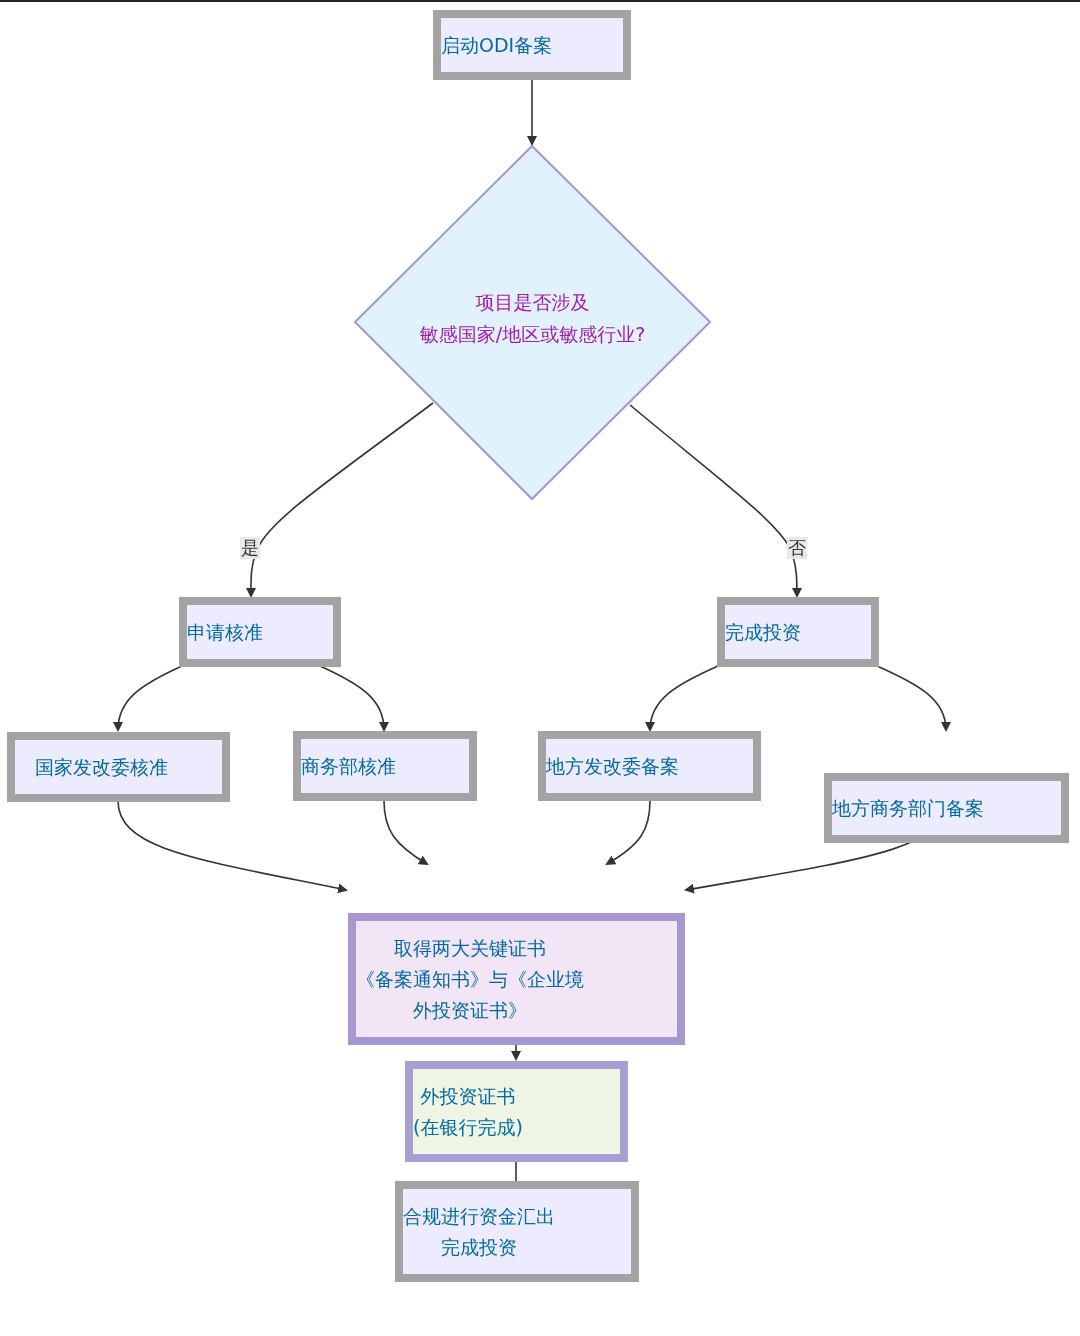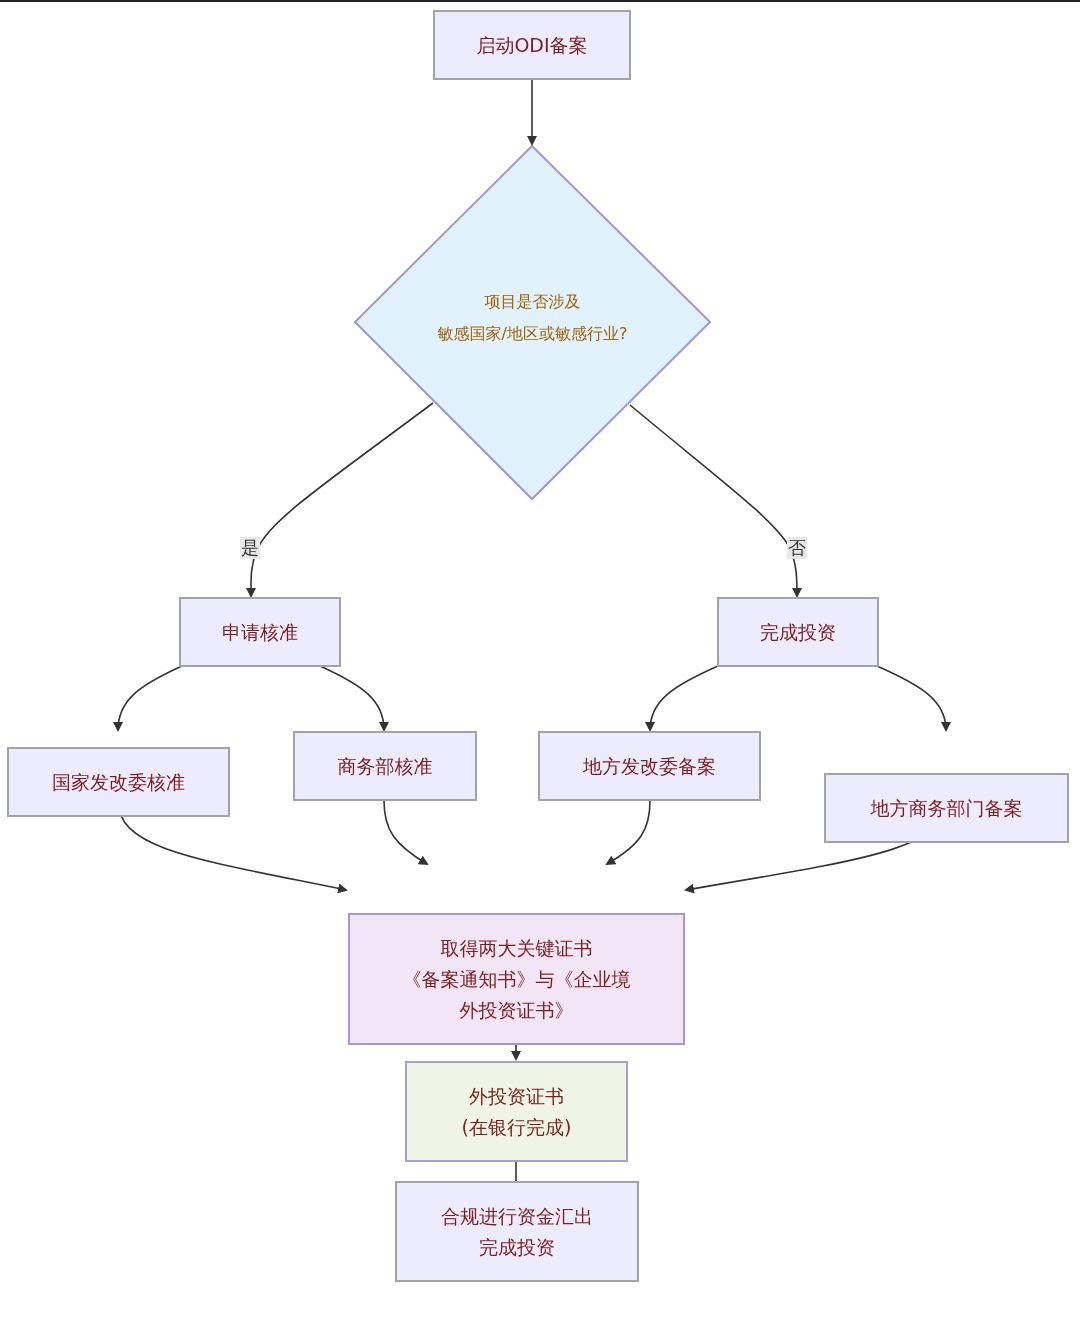--- a/index.html
+++ b/index.html
@@ -1,27 +1,27 @@
 <!DOCTYPE html>
 <html><head>
 <meta charset="utf-8">
 <style>
   html, body { margin:0; padding:0; background:#ffffff; }
   body { width:1080px; height:1336px; position:relative; overflow:hidden;
          font-family: "DejaVu Sans", "Liberation Sans", sans-serif; }
   .topline { position:absolute; left:0; top:0; width:1080px; height:2px; background:#222; }
   svg#edges { position:absolute; left:0; top:0; }
-  .node { position:absolute; box-sizing:border-box; border:2px solid #a3a3a3;
-          display:flex; align-items:center; justify-content:center; text-align:center;
-          color:#7f1d1d; font-size:19px; line-height:31px; white-space:pre-line; }
+  .node { position:absolute; box-sizing:border-box; border:8px solid #a3a3a3;
+          display:flex; align-items:center; justify-content:flex-start; text-align:center;
+          color:#0369a1; font-size:19px; line-height:31px; white-space:pre-line; }
   .n-default { background:#ececfe; }
   .n-purple { background:#f1e5f6; border-color:#a796cf; }
   .n-green  { background:#eef5e4; border-color:#a79fd3; }
   .diamond-text { position:absolute; left:355px; top:286px; width:355px; text-align:center;
-          font-size:16px; line-height:32px; color:#a16207; white-space:pre-line; }
+          font-size:19px; line-height:32px; color:#a21caf; white-space:pre-line; }
   .edge-label { position:absolute; background:#e8e8e8; color:#333; font-size:18px;
           line-height:22px; padding:0 1px; }
 </style>
 </head>
 <body>
 
 <div class="topline"></div>
 
 <svg id="edges" width="1080" height="1336">
   <defs>
@@ -60,21 +60,21 @@
 <div class="edge-label" style="left:240px; top:537px;">是</div>
 <div class="edge-label" style="left:787px; top:537px;">否</div>
 
 <div class="node n-default" style="left:170px; top:597px; width:162px; height:70px;margin-left:9px;">
   <span>申请核准</span>
 </div>
 <div class="node n-default" style="left:717px; top:597px; width:162px; height:70px;">
   <span>完成投资</span>
 </div>
 
-<div class="node n-default" style="left:7px; top:747px; width:223px; height:70px;">
+<div class="node n-default" style="left:7px; top:732px; width:223px; height:70px;padding-left:20px;">
   <span>国家发改委核准</span>
 </div>
 <div class="node n-default" style="left:293px; top:731px; width:184px; height:70px;">
   <span>商务部核准</span>
 </div>
 <div class="node n-default" style="left:538px; top:731px; width:223px; height:70px;">
   <span>地方发改委备案</span>
 </div>
 <div class="node n-default" style="left:824px; top:731px; width:245px; height:70px;margin-top:42px;">
   <span>地方商务部门备案</span>

